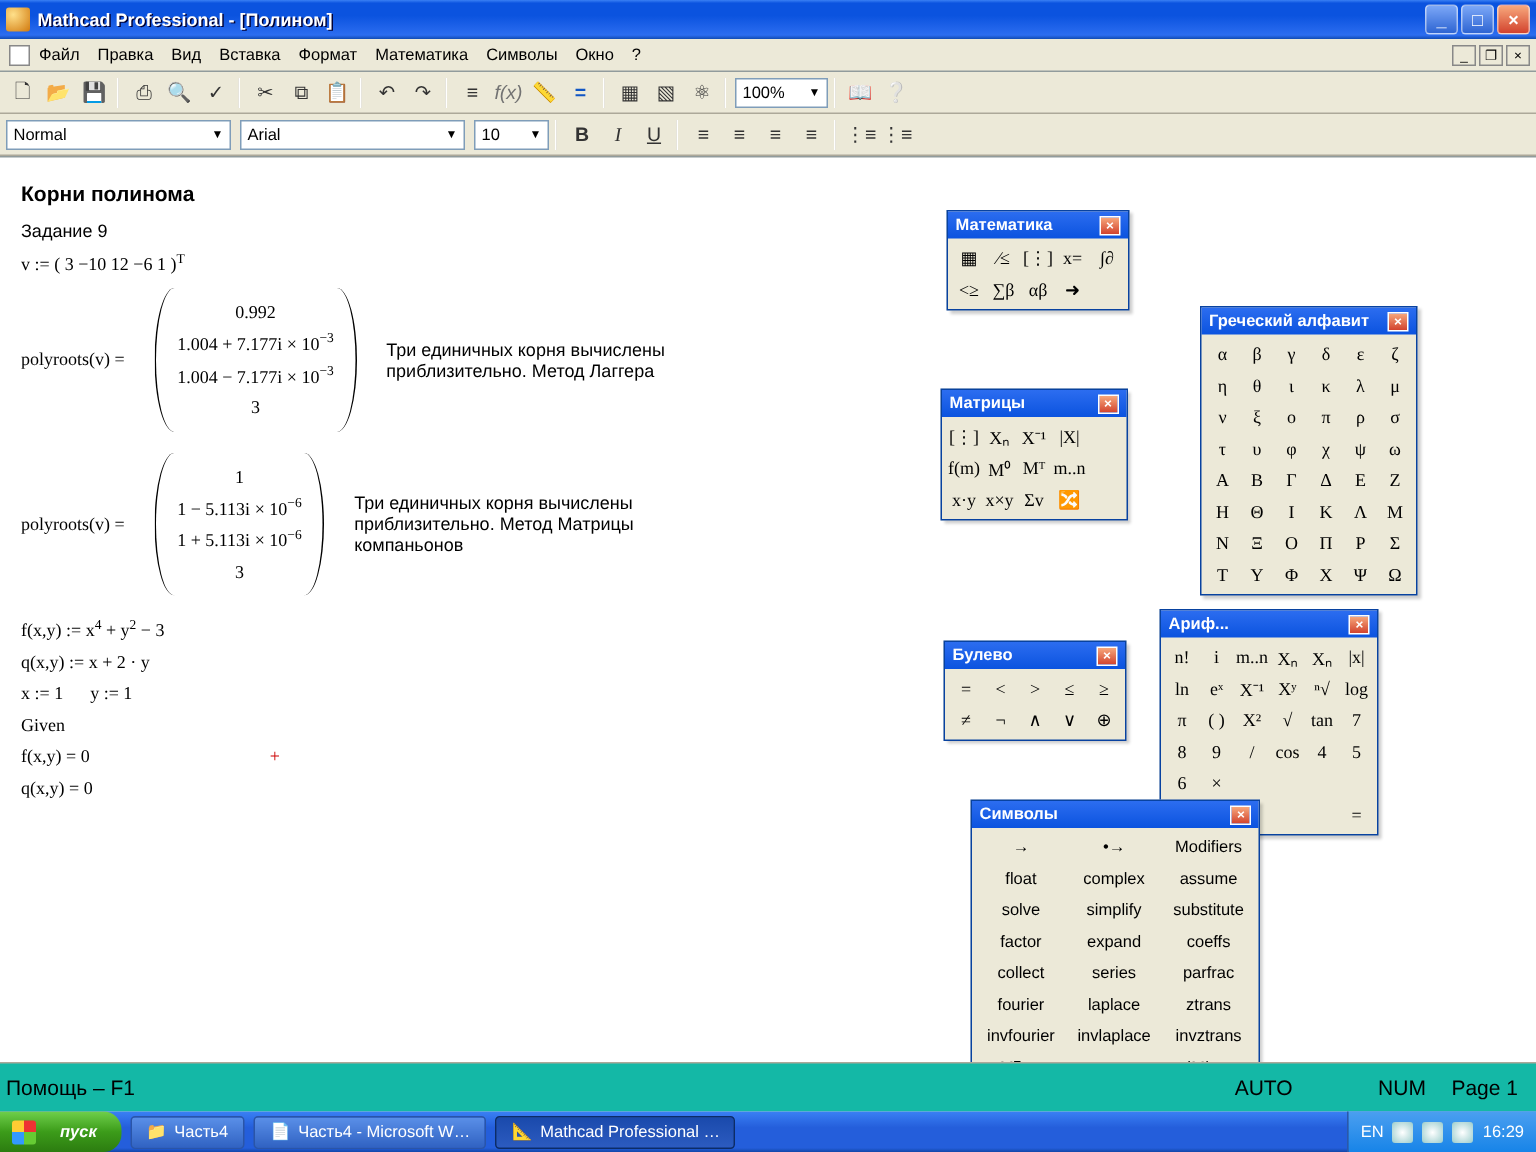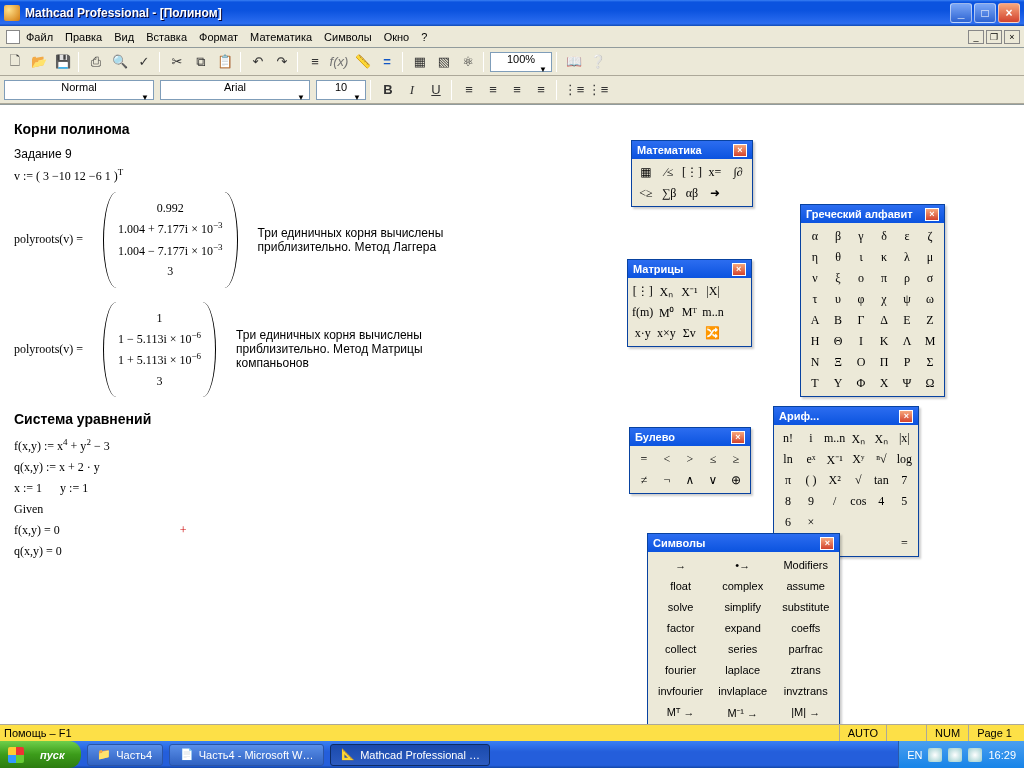--- a/index.html
+++ b/index.html
@@ -66,21 +66,21 @@
   }
   .tb-btn {
     width: 22px; height: 22px;
     display:flex;align-items:center;justify-content:center;
     font-size: 13px; color:#333;
     border:1px solid transparent;
   }
   .tb-sep { width:1px;height:20px;background:#aca899;margin:0 4px 0 2px;border-right:1px solid #fff;}
   .tb-combo {
     height:20px;border:1px solid #7f9db9;background:#fff;display:flex;align-items:center;
-    padding:0 4px;font-size:11px;flex-direction:column;
+    padding:0 4px;font-size:11px;
   }
   .tb-combo .arrow{margin-left:auto;font-size:8px;color:#000;}
   
   .docarea {
     position: absolute;
     top: 104px; left: 0; right: 0; bottom: 44px;
     background: #fff;
     overflow: auto;
     border-top: 1px solid #919b9c;
   }
@@ -132,22 +132,22 @@
     min-width:22px;height:20px;
     background:#ece9d8;
     display:flex;align-items:center;justify-content:center;
     font-family:"Times New Roman",serif;font-size:12px;
     border:1px solid transparent;
   }
   .pcell.wide{min-width:55px;padding:0 6px;font-family:Arial;font-size:11px;}
   
   .statusbar{
     position:absolute;left:0;right:0;bottom:27px;height:17px;
-    background:#fde047;border-top:1px solid #aca899;
-    display:flex;align-items:center;font-size:11px;padding:0 4px;
+    background:#14b8a6;border-top:1px solid #aca899;
+    display:flex;align-items:center;font-size:14px;padding:16px 4px;
   }
   .statusbar .cell{border-left:1px solid #aca899;padding:0 8px;height:100%;display:flex;align-items:center;}
   
   .taskbar{
     position:absolute;left:0;right:0;bottom:0;height:27px;
     background:linear-gradient(to bottom,#3a80f4,#245edb 40%,#245edb 90%,#1246a8);
     display:flex;align-items:center;color:#fff;font-size:11px;
   }
   .startbtn{
     height:27px;padding:0 16px 0 8px;
@@ -284,21 +284,20 @@
       <span style="font-family:'Times New Roman';">polyroots(v) =</span>
       <div class="matrix">
         <div>1</div>
         <div><span>1 − 5.113i × 10</span><span class="sup">−6</span></div>
         <div><span>1 + 5.113i × 10</span><span class="sup">−6</span></div>
         <div>3</div>
       </div>
       <div class="note">Три единичных корня вычислены приблизительно. Метод Матрицы компаньонов</div>
     </div>
 
-    <div class="h1">Система уравнений</div>
     <div class="line" style="font-family:'Times New Roman';">
       <span>f(x,y) := x</span><span class="sup">4</span><span> + y</span><span class="sup">2</span><span> − 3</span>
     </div>
     <div class="line" style="font-family:'Times New Roman';">q(x,y) := x + 2 · y</div>
     <div class="line" style="font-family:'Times New Roman';white-space:pre;">x := 1      y := 1</div>
     <div class="line" style="font-family:'Times New Roman';">Given</div>
     <div class="line" style="font-family:'Times New Roman';display:flex;align-items:center;gap:120px;">
       <span>f(x,y) = 0</span>
       <span class="red">+</span>
     </div>

